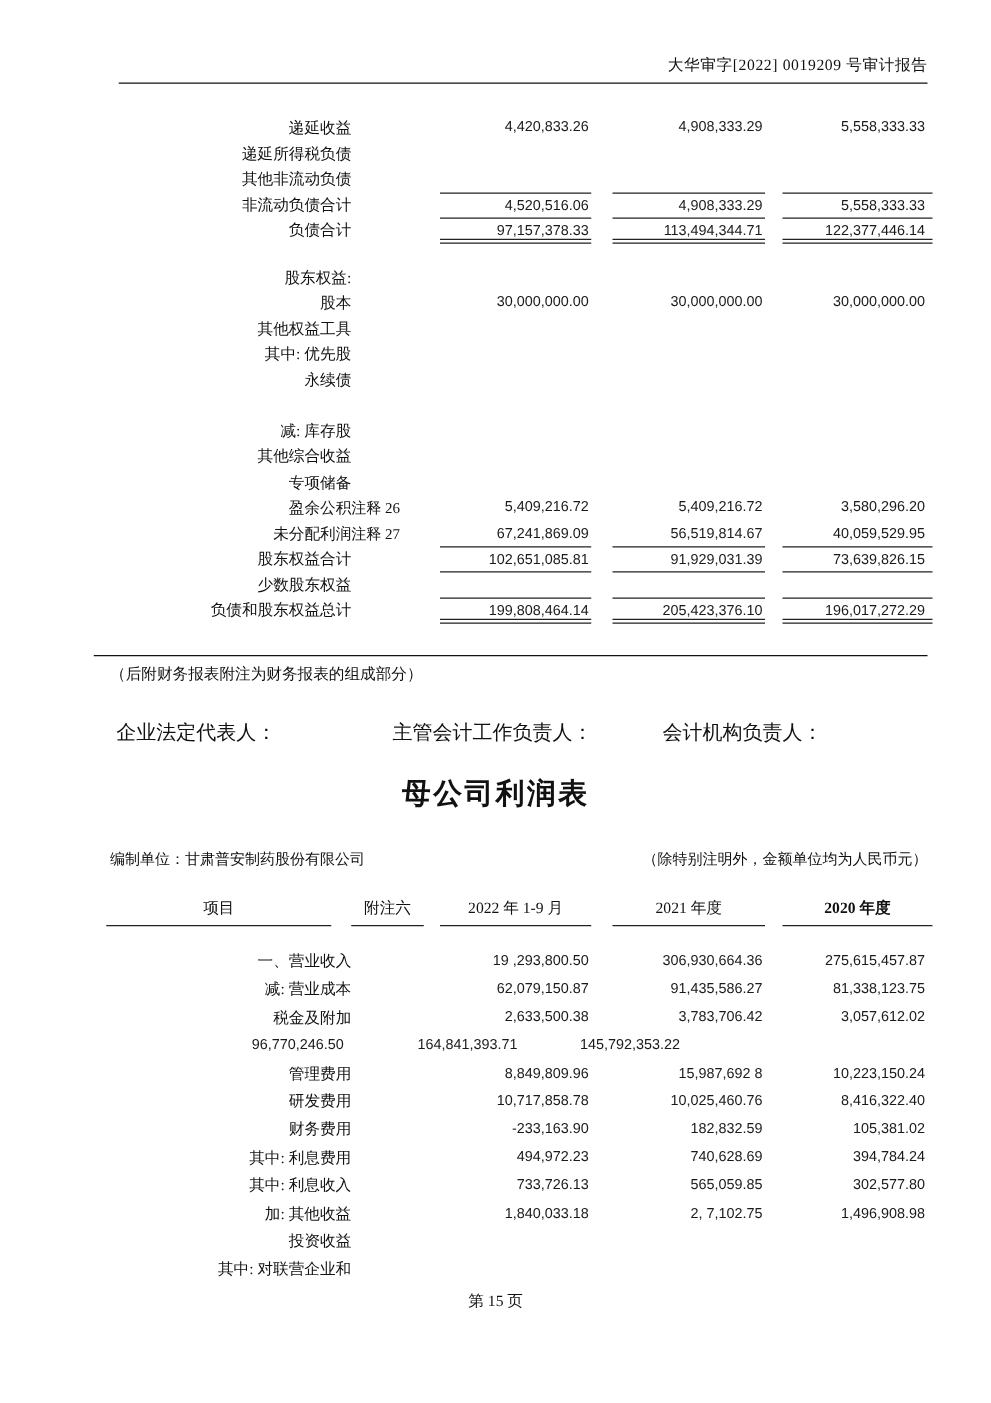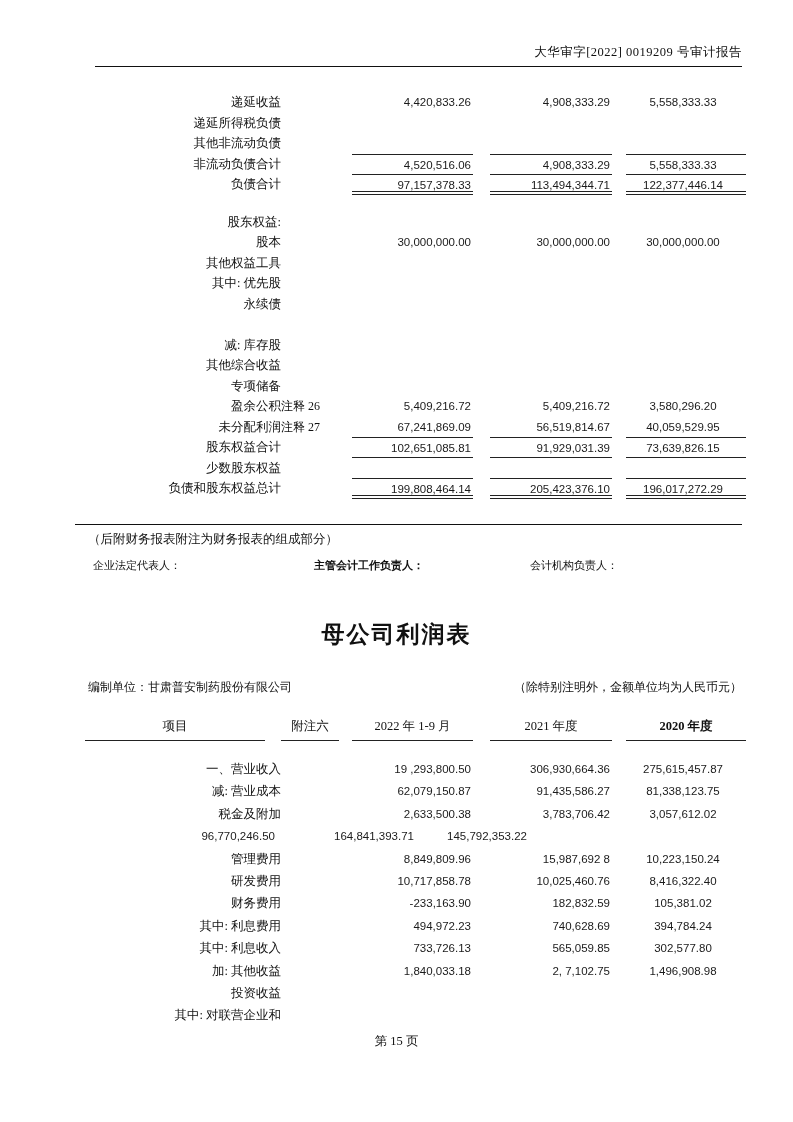--- a/index.html
+++ b/index.html
@@ -44,31 +44,31 @@
     font-weight: 400; font-size: 12.5px;
   }
 
   .c-note { width: 71px; font-size: 12px; white-space: nowrap; }
   .c-v {
     font-family: "Liberation Sans", "DejaVu Sans", sans-serif;
     font-size: 11.5px; text-align: right; white-space: nowrap; color: #1a1a1a;
   }
   .c-v1 { width: 121px; padding-right: 2px; }
   .c-v2 { width: 122px; margin-left: 17px; padding-right: 2px; }
-  .c-v3 { width: 120px; margin-left: 14px; padding-right: 6px; text-align: center; }
+  .c-v3 { width: 120px; margin-left: 14px; padding-right: 6px; }
   .lt { border-top: 1.5px solid #222; }
   .lb { border-bottom: 1.5px solid #222; }
   .db { border-bottom: 4px double #222; }
 
   
   .full-rule { position: absolute; top: 524px; left: 75px; width: 667px; border-top: 1.6px solid #111; }
   .appendix-note { position: absolute; top: 531px; left: 88px; font-size: 12.5px; }
-  .signatures { position: absolute; top: 558px; left: 0; width: 793px; height: 20px; font-size: 11px; }
+  .signatures { position: absolute; top: 576px; left: 0; width: 793px; height: 20px; font-size: 16px; }
   .sig { position: absolute; white-space: nowrap; }
-  .s1 { left: 93px; } .s2 { left: 314px; font-weight: bold; } .s3 { left: 530px; }
+  .s1 { left: 93px; } .s2 { left: 314px; } .s3 { left: 530px; }
 
   
   .statement-title {
     position: absolute; top: 619px; left: 0; width: 793px; text-align: center;
     font-family: "Liberation Sans", "DejaVu Sans", sans-serif;
     font-size: 23px; font-weight: 700; letter-spacing: 2px;
   }
   .prep-row {
     position: absolute; top: 679px; left: 88px; width: 654px;
     display: flex; justify-content: space-between; font-size: 12px; white-space: nowrap;

